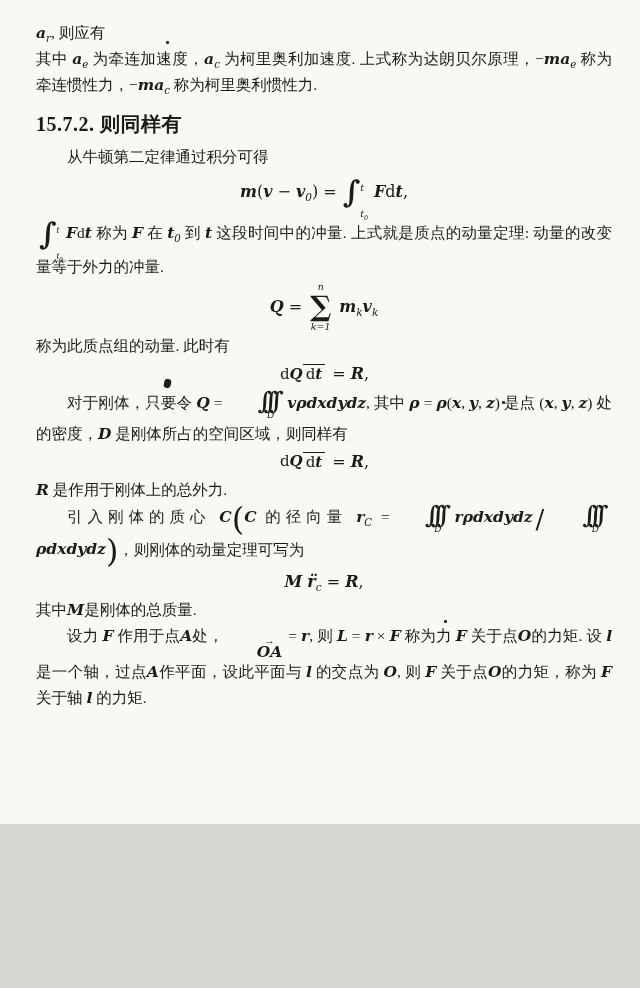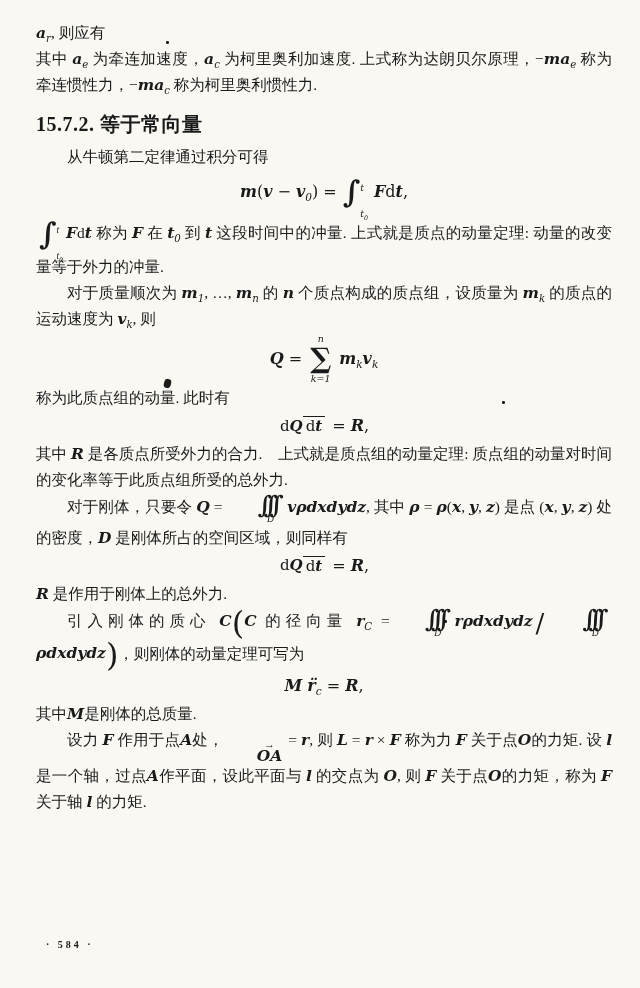--- a/index.html
+++ b/index.html
@@ -1,17 +1,17 @@
 <!DOCTYPE html>
 <html><head>
 <meta charset="utf-8">
 <style>
   *{box-sizing:border-box}
   html,body{margin:0;padding:0;background:#d8d6d0}
-  .page{position:relative;width:640px;height:988px;background:#f9f8f3;color:#1a1a1a;
+  .page{position:relative;width:640px;height:824px;background:#f9f8f3;color:#1a1a1a;
     font-family:"Liberation Serif","DejaVu Serif",serif;font-size:15.5px;line-height:26px;
     padding:20px 28px 0 36px;overflow:hidden}
   .para{text-align:justify;margin:0}
   .ind{text-indent:2em}
   .mv{font-family:"DejaVu Serif",serif;font-style:italic;font-weight:bold}
   sub,sup{font-size:66%;font-style:italic;font-family:"DejaVu Serif",serif;line-height:0}
   .h{font-size:20px;font-weight:bold;margin:13px 0 7px;letter-spacing:.5px}
   .display{display:flex;justify-content:center;align-items:center;margin:2px 0;
     font-size:16px;font-family:"DejaVu Serif",serif}
   .display .seg{margin:0 3px}
@@ -42,21 +42,21 @@
 </head>
 <body>
 
 <div class="page">
 
   <div class="para"><b class="mv">a</b><sub>r</sub>, 则应有</div>
 
 
   <div class="para">其中 <b class="mv">a</b><sub>e</sub> 为牵连加速度，<b class="mv">a</b><sub>c</sub> 为柯里奥利加速度. 上式称为达朗贝尔原理，−<b class="mv">ma</b><sub>e</sub> 称为牵连惯性力，−<b class="mv">ma</b><sub>c</sub> 称为柯里奥利惯性力.</div>
 
-  <div class="h">15.7.2. 等于常向量</div>
+  <div class="h">15.7.2. 则同样有</div>
 
   <div class="para ind">从牛顿第二定律通过积分可得</div>
 
   <div class="display">
     <span class="seg"><b class="mv">m</b>(<b class="mv">v</b> − <b class="mv">v</b><sub>0</sub>) =</span>
     <span class="int">
       <span class="sign">∫</span>
       <span class="lims">
         <span>t</span>
         <span>t<sub>0</sub></span>
@@ -68,21 +68,20 @@
   <div class="para">
     <span class="int">
         <span class="sign">∫</span>
         <span class="lims">
           <span>t</span>
           <span>t<sub>0</sub></span>
         </span>
       </span><span><b class="mv">F</b>d<b class="mv">t</b> 称为 <b class="mv">F</b> 在 <b class="mv">t</b><sub>0</sub> 到 <b class="mv">t</b> 这段时间中的冲量. 上式就是质点的动量定理: 动量的改变量等于外力的冲量.</span>
   </div>
 
-  <div class="para ind">对于质量顺次为 <b class="mv">m</b><sub>1</sub>, …, <b class="mv">m</b><sub>n</sub> 的 <b class="mv">n</b> 个质点构成的质点组，设质量为 <b class="mv">m</b><sub>k</sub> 的质点的运动速度为 <b class="mv">v</b><sub>k</sub>, 则</div>
 
   <div class="display">
     <span class="seg"><b class="mv">Q</b> =</span>
     <span class="sum">
       <span class="upper">n</span>
       <span class="sign">∑</span>
       <span class="lower">k=1</span>
     </span>
     <span class="seg"><b class="mv">m</b><sub>k</sub><b class="mv">v</b><sub>k</sub></span>
   </div>
@@ -90,21 +89,20 @@
   <div class="para">称为此质点组的动量. 此时有</div>
 
   <div class="display">
     <span class="frac">
       <span class="num">d<b class="mv">Q</b></span>
       <span class="den">d<b class="mv">t</b></span>
     </span>
     <span class="seg">= <b class="mv">R</b>,</span>
   </div>
 
-  <div class="para">其中 <b class="mv">R</b> 是各质点所受外力的合力.　上式就是质点组的动量定理: 质点组的动量对时间的变化率等于此质点组所受的总外力.</div>
 
   <div class="para ind">
     <span>对于刚体，只要令 <b class="mv">Q</b> =</span><span class="iiint">
         <span class="signs">∫∫∫</span>
         <span class="region">D</span>
       </span><span><b class="mv">vρdxdydz</b>, 其中 <b class="mv">ρ</b> = <b class="mv">ρ</b>(<b class="mv">x</b>, <b class="mv">y</b>, <b class="mv">z</b>) 是点 (<b class="mv">x</b>, <b class="mv">y</b>, <b class="mv">z</b>) 处的密度，<b class="mv">D</b> 是刚体所占的空间区域，则同样有</span>
   </div>
 
   <div class="display">
     <span class="frac">

